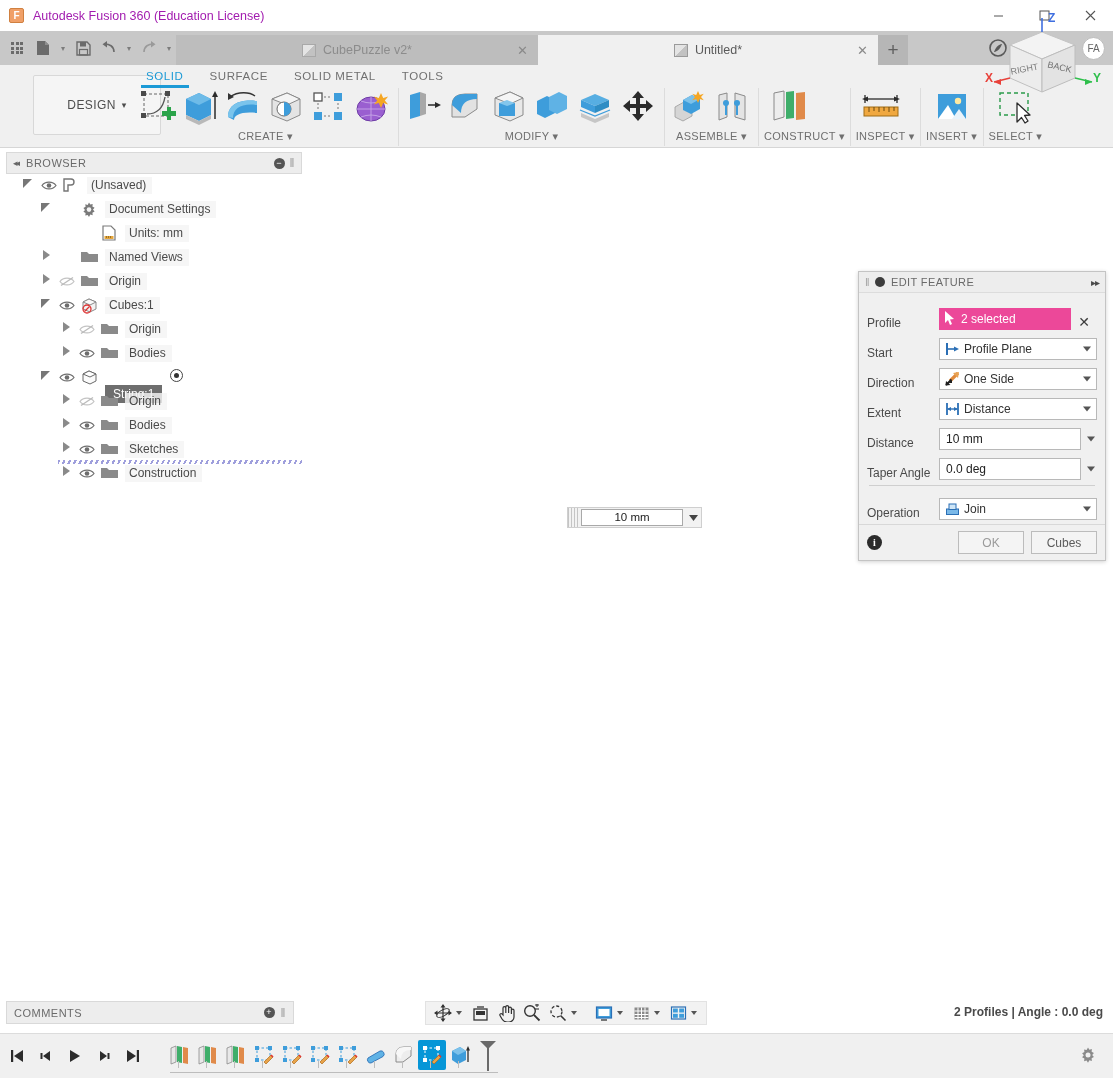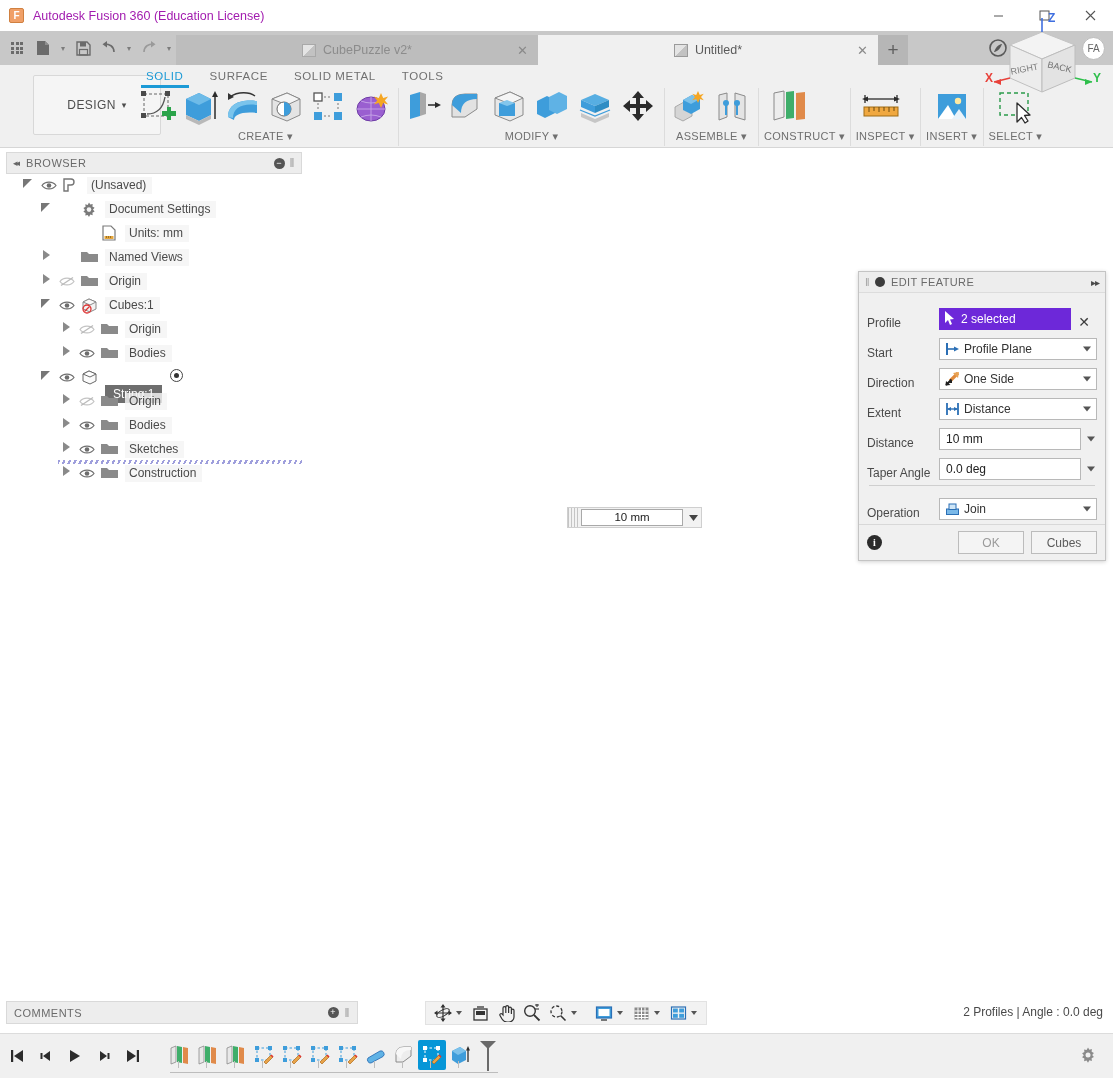--- a/index.html
+++ b/index.html
@@ -207,21 +207,21 @@
     padding: 0 4px; position: relative;
   }
   .field .fi { width: 17px; flex: 0 0 auto; display: flex; align-items: center; justify-content: center; }
   .field .ftext { padding-left: 3px; }
   .field .caret {
     position: absolute; right: 5px; top: 50%; transform: translateY(-50%);
     width: 0; height: 0; border-left: 4px solid transparent;
     border-right: 4px solid transparent; border-top: 5px solid #555;
   }
   .sel-chip {
-    flex: 1; height: 22px; background: #6d28d9; color: #fff;
+    flex: 1; height: 22px; background: #ec4899; color: #fff;
     display: flex; align-items: center; font-size: 12px; padding: 0 6px;
   }
   .sel-chip .cursor-ic { margin-right: 5px; }
   .chip-x { width: 26px; text-align: center; color: #3c3c3c; font-size: 14px; }
   .value-field {
     flex: 1; height: 22px; background: #fff; border: 1px solid #b8b8b8;
     display: flex; align-items: center; font-size: 12px; color: #222;
     padding: 0 6px; margin-right: 16px; position: relative;
   }
   .vf-wrap { flex: 1; display: flex; align-items: center; position: relative; }
@@ -261,41 +261,41 @@
   .dist-input {
     flex: 1; height: 17px; margin: 0 2px; background: #fff; border: 1px solid #a9a9a9;
     font-size: 11.5px; color: #222; text-align: center; line-height: 15px;
   }
   .dist-caret {
     width: 16px; display: flex; align-items: center; justify-content: center;
   }
 
   
   .comments {
-    position: absolute; left: 6px; top: 1001px; width: 352px; height: 23px;
+    position: absolute; left: 6px; top: 1001px; width: 288px; height: 23px;
     background: #ededed; border: 1px solid #d9d9d9; display: flex; align-items: center;
     padding: 0 7px; font-size: 11px; letter-spacing: .5px; color: #6a6a6a;
   }
 
   
   .navbar {
     position: absolute; left: 425px; top: 1001px; height: 24px;
     background: #f2f2f2; border: 1px solid #e2e2e2; display: flex; align-items: center;
     padding: 0 4px;
   }
   .nav-item { display: flex; align-items: center; height: 22px; padding: 0 2px; }
   .nav-ic { width: 22px; height: 20px; display: flex; align-items: center; justify-content: center; }
   .nav-caret {
     width: 0; height: 0; border-left: 3.5px solid transparent; border-right: 3.5px solid transparent;
     border-top: 4.5px solid #555; margin-left: 2px; margin-right: 3px;
   }
   .nav-sep { width: 9px; }
 
   .statustext {
-    position: absolute; right: 10px; top: 1005px; font-size: 12px; color: #4a4a4a;
+    position: absolute; right: 10px; top: 1005px; font-size: 12px; color: #4a4a4a; font-weight: bold;
   }
 
   
   .timeline {
     position: absolute; left: 0; top: 1033px; width: 1113px; height: 45px;
     background: #f0f0f0; border-top: 1px solid #dcdcdc; display: flex; align-items: center;
   }
   .tl-playback { display: flex; align-items: center; padding-left: 6px; gap: 7px; }
   .tlp-btn { width: 22px; height: 24px; display: flex; align-items: center; justify-content: center; }
   .tl-items {

